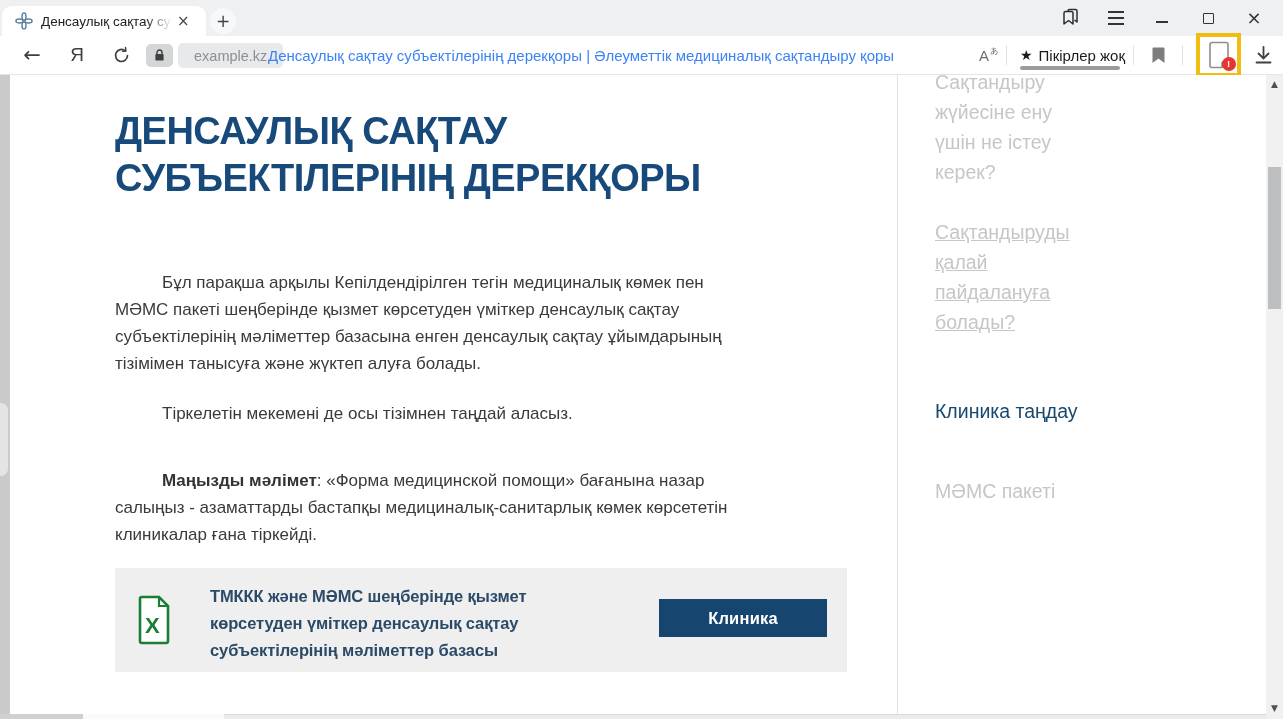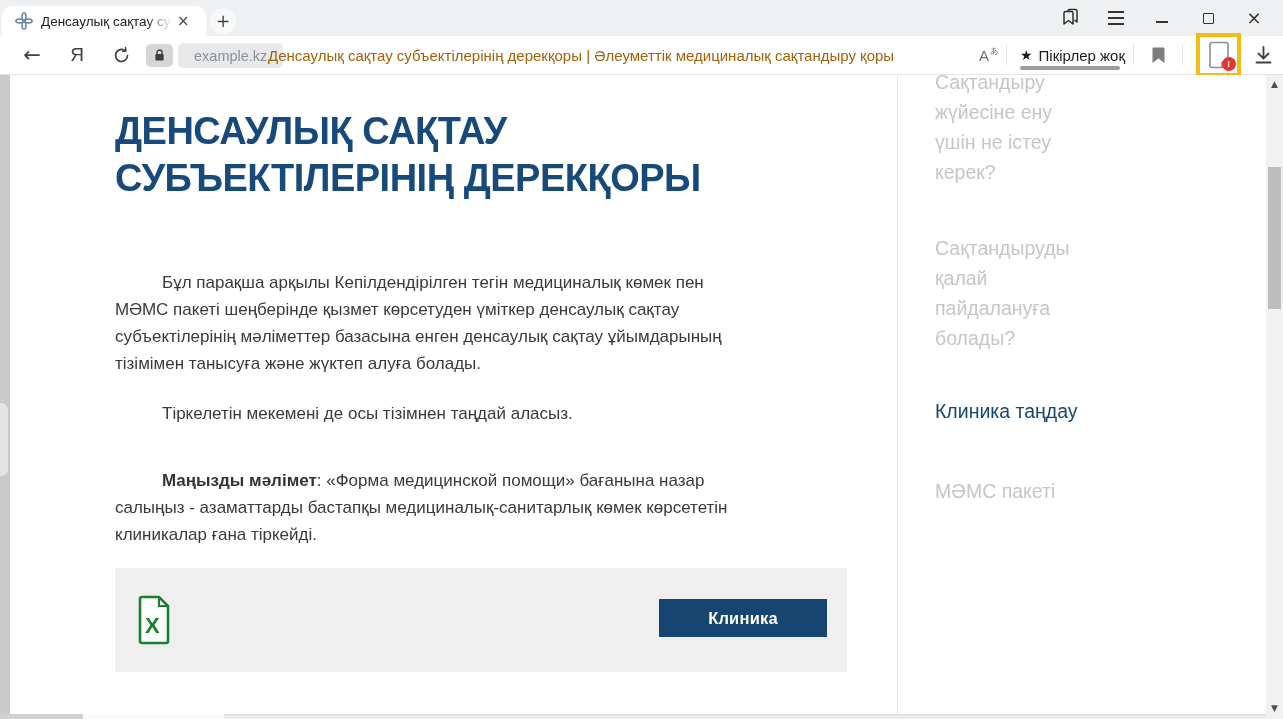--- a/index.html
+++ b/index.html
@@ -25,21 +25,21 @@
 
   
   .toolbar { position:absolute; left:0; top:36px; width:1283px; height:39px; background:#fff; border-bottom:1px solid #e4e5e7; }
   .tb { position:absolute; top:0; height:38px; display:flex; align-items:center; justify-content:center; color:#3f3f3f; }
   .glyph { font-family:"DejaVu Sans",sans-serif; }
   .back { left:18px; width:28px; font-size:21px; }
   .ya { left:64px; width:26px; font-size:19px; font-weight:500; }
   .refresh { left:108px; width:26px; }
   .lockbadge { left:146px; top:8px; width:27px; height:23px; background:#d5d6d8; border-radius:5px; display:flex; align-items:center; justify-content:center; }
   .domain { left:178px; top:7px; height:25px; background:#e8e9ea; border-radius:5px; padding:0 16px; font-size:14.5px; color:#8b9096; display:flex; align-items:center; }
-  .urltitle { left:268px; font-size:15px; color:#a16207; white-space:nowrap; }
+  .urltitle { left:268px; font-size:15px; color:#3b82f6; white-space:nowrap; }
   .tb-div { position:absolute; top:9px; width:1px; height:20px; background:#e3e3e3; }
   .translate { left:976px; width:26px; position:absolute; top:0; height:38px; display:flex; align-items:center; justify-content:center; color:#6f6f6f; }
   .translate .a { font-size:15px; }
   .translate .kana { font-size:10px; position:relative; top:-5px; left:0px; }
   .reviews { left:1020px; position:absolute; top:0; height:38px; display:flex; align-items:center; gap:6px; }
   .reviews .star { font-size:14px; color:#1b1b1b; font-family:"DejaVu Sans",sans-serif; }
   .reviews .rv-text { font-size:15px; color:#1b1b1b; }
   .rv-underline { position:absolute; left:1020px; top:30px; width:100px; height:3.5px; border-radius:2px; background:#9c9c9c; }
   .flagbtn { left:1144px; width:28px; }
   .highlight-box { position:absolute; left:1196px; top:-3px; width:45px; height:44px; border:4px solid #f1bd13; background:#fff; display:flex; align-items:center; justify-content:center; }
@@ -62,21 +62,21 @@
   .p3 b { font-weight:bold; color:#333; }
 
   .dl-box { position:absolute; left:0; top:493px; width:732px; height:104px; background:#efefef; }
   .excel-icon { position:absolute; left:22px; top:27px; }
   .dl-desc { position:absolute; left:95px; top:15px; width:400px; font-size:16.5px; line-height:27px; font-weight:600; color:#2b4a68; white-space:pre-line; letter-spacing:-0.1px; }
   .dl-btn { position:absolute; left:544px; top:31px; width:168px; height:38px; background:#16466f; color:#fff; font-size:16.5px; font-weight:bold; display:flex; align-items:center; justify-content:center; letter-spacing:0.2px; }
 
   .sidebar { position:absolute; left:935px; top:0; width:215px; }
   .sb-item { position:absolute; left:0; width:215px; font-size:19.5px; line-height:30px; color:#c6c6c6; white-space:pre-line; }
   .sb-item.active { color:#17496f; font-weight:500; }
-  .sb-0 { top:-8px; } .sb-1 { top:158px; } .sb-2 { top:321px; } .sb-3 { top:401px; }
+  .sb-0 { top:-8px; } .sb-1 { top:142px;text-decoration:underline; } .sb-2 { top:321px; } .sb-3 { top:401px; }
 
   
   .vscroll { position:absolute; right:0; top:75px; width:17px; height:644px; background:#f1f1f1; }
   .vthumb { position:absolute; left:2px; top:92px; width:13px; height:142px; background:#bdbebf; }
   .arr { position:absolute; left:0; width:17px; text-align:center; font-size:9px; color:#4f4f4f; font-family:"DejaVu Sans",sans-serif; }
   .arr-up { top:4px; } .arr-down { top:628px; }
   .hscroll { position:absolute; left:0; top:714px; width:1283px; height:5px; }
   .hs-left { position:absolute; left:0; top:0; width:83px; height:5px; background:#d0d0d0; }
   .hs-gap { position:absolute; left:83px; top:0; width:141px; height:5px; background:#fafafa; }
   .hs-right { position:absolute; left:224px; top:0; width:1042px; height:5px; background:#ebebeb; border-top:1px solid #dadada; }
@@ -198,20 +198,23 @@
       <p class="para p3"><b>Маңызды мәлімет</b><span>: «Форма медицинской помощи» бағанына назар
 салыңыз - азаматтарды бастапқы медициналық-санитарлық көмек көрсететін
 клиникалар ғана тіркейді.</span></p>
 
       <div class="dl-box">
         <svg class="excel-icon" width="34" height="50" viewBox="0 0 34 50">
           <path d="M3 4 a2 2 0 0 1 2 -2 h17 l9 9 v35 a2 2 0 0 1 -2 2 H5 a2 2 0 0 1 -2 -2 z" fill="#fff" stroke="#1b7f33" stroke-width="2.6"></path>
           <path d="M22 2 v9 h9" fill="none" stroke="#1b7f33" stroke-width="2.2"></path>
           <text x="8" y="38" font-size="22" font-weight="bold" fill="#1b7f33" font-family="Liberation Sans, sans-serif">X</text>
         </svg>
+        <div class="dl-desc">ТМККК және МӘМС шеңберінде қызмет
+көрсетуден үміткер денсаулық сақтау
+субъектілерінің мәліметтер базасы</div>
         <div class="dl-btn">Клиника</div>
       </div>
     </div>
 
     <div class="sidebar">
       <div class="sb-item sb-0">Сақтандыру
 жүйесіне ену
 үшін не істеу
 керек?</div>
       <div class="sb-item sb-1">Сақтандыруды

